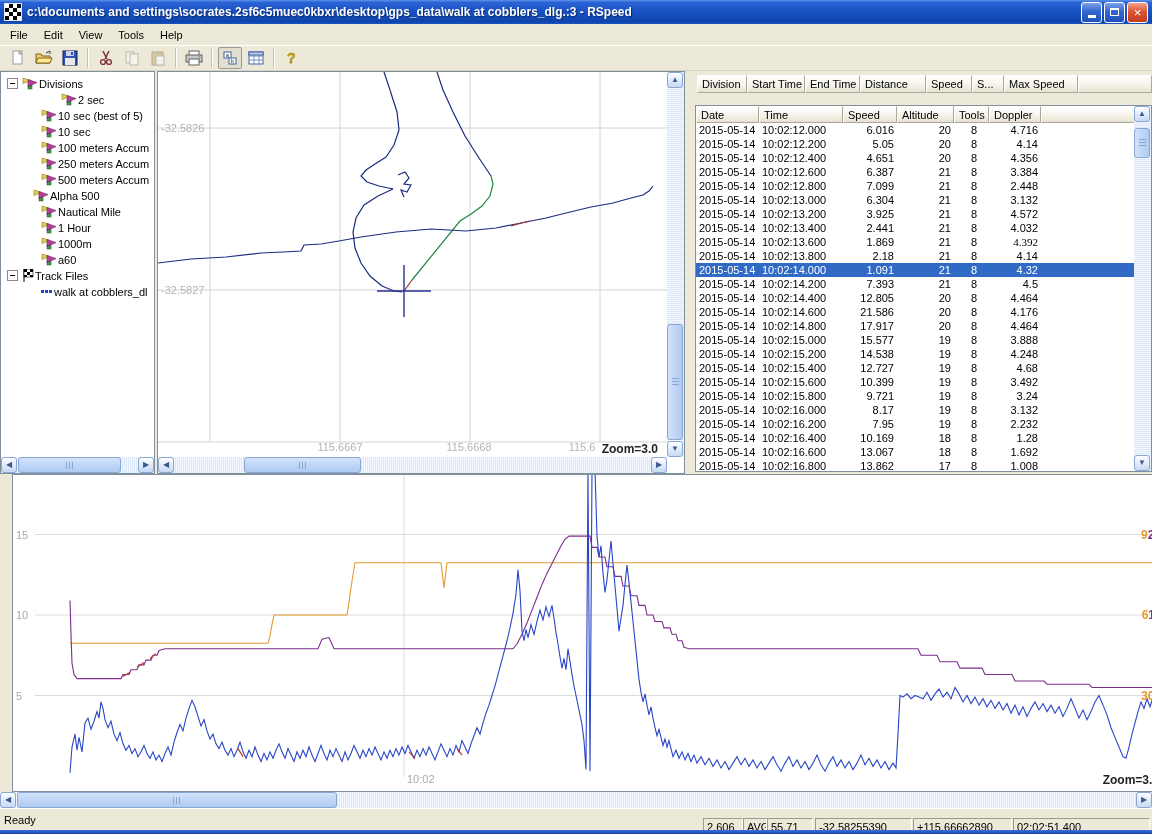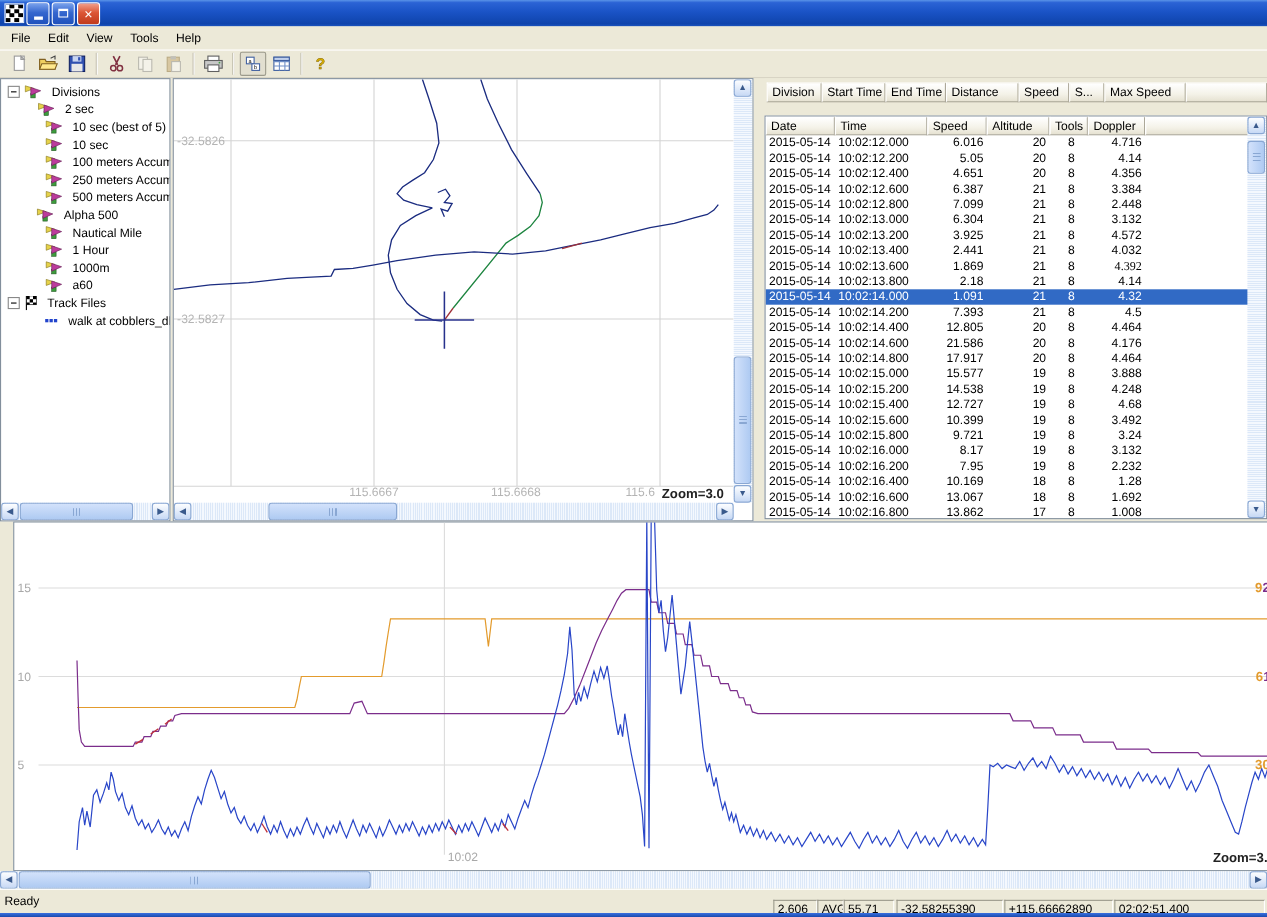--- a/index.html
+++ b/index.html
@@ -20,21 +20,21 @@
   .tbtn{width:24px;height:22px;display:flex;align-items:center;justify-content:center;margin:0 1px;box-sizing:border-box}
   .tbtn.pressed{border:1px solid #9C9A8C;background:#E2DFD0;border-radius:2px}
   .tsep{width:1px;height:20px;background:#C6C2B2;border-right:1px solid #fff;margin:0 4px}
   
   .panel{position:absolute;background:#fff;border:1px solid #828F9C;box-sizing:border-box}
   #tree-panel{left:0;top:71px;width:155px;height:403px;overflow:hidden}
   #map-panel{left:157px;top:71px;width:528px;height:403px;overflow:hidden}
   #right-panel{position:absolute;left:695px;top:71px;width:457px;height:403px;background:#ECE9D8}
   #chart-panel{left:12px;top:474px;width:1152px;height:318px}
   .tree-row{height:16px;display:flex;align-items:center;white-space:nowrap;padding-top:1px;box-sizing:border-box}
-  .tree-label{margin-left:8px}
+  .tree-label{margin-left:0}
   .exp{width:9px;height:9px;border:1px solid #888;background:#fff;display:inline-flex;align-items:center;justify-content:center;margin:0 4px 0 0;flex:0 0 auto}
   .exp::after{content:"";width:5px;height:1px;background:#000}
   
   .hcell{background:linear-gradient(180deg,#FFFFFF,#F4F2E8 60%,#E6E2D2);border:1px solid;border-color:#FFFFFF #ACA899 #ACA899 #FFFFFF;box-sizing:border-box;padding:2px 4px;height:18px;overflow:hidden;white-space:nowrap;flex:0 0 auto}
   .hrow{display:flex}
   .trow{display:flex;height:14px;line-height:14px;white-space:nowrap}
   .trow.selected{background:#316AC5;color:#fff}
   .tcell{overflow:hidden;box-sizing:border-box;padding:0 3px;flex:0 0 auto}
   .num{text-align:right}
   
@@ -50,20 +50,21 @@
   .status{position:absolute;left:0;top:808px;width:1152px;height:22px;background:#ECE9D8;border-top:1px solid #fff}
   .scell{position:absolute;top:9px;height:28px;border:1px solid;border-color:#9C9A8C #FFFFFF #FFFFFF #9C9A8C;padding:2px 3px;box-sizing:border-box;overflow:hidden;white-space:nowrap}
   .bluebar{position:absolute;left:0;top:830px;width:1152px;height:4px;background:linear-gradient(180deg,#3A70E0,#1646A8)}
   svg{display:block}
 </style>
 </head>
 <body>
 
 <div class="titlebar">
   <span class="appicon"></span>
+  <span class="title-text">c:\documents and settings\socrates.2sf6c5muec0kbxr\desktop\gps_data\walk at cobblers_dlg.:3 - RSpeed</span>
   <span class="winbtn min">
       <span class="min-glyph"></span>
     </span>
   <span class="winbtn rest">
       <span class="rest-glyph"></span>
     </span>
   <span class="winbtn close">
       <span>×</span>
     </span>
 </div>
@@ -158,21 +159,21 @@
         <span class="exp"></span>
         <span style="display: inline-flex;">
           <svg width="17" height="13" viewBox="0 0 17 13">
             <path d="M1 1 L9 3.5 L1 6.5 Z" fill="#E6D24A" stroke="#8a7a20" stroke-width="0.6"></path>
             <rect x="6" y="8" width="4" height="4" fill="#3C9C3C" stroke="#205020" stroke-width="0.5"></rect>
             <path d="M6 2.5 L15 5.5 L6 9.5 Z" fill="#BC3C9C" stroke="#6a2058" stroke-width="0.6"></path>
           </svg>
         </span>
         <span class="tree-label">Divisions</span>
       </div>
-      <div class="tree-row" style="padding-left: 33px;">
+      <div class="tree-row" style="padding-left: 60px;">
         <span style="display: inline-flex;">
           <svg width="17" height="13" viewBox="0 0 17 13">
             <path d="M1 1 L9 3.5 L1 6.5 Z" fill="#E6D24A" stroke="#8a7a20" stroke-width="0.6"></path>
             <rect x="6" y="8" width="4" height="4" fill="#3C9C3C" stroke="#205020" stroke-width="0.5"></rect>
             <path d="M6 2.5 L15 5.5 L6 9.5 Z" fill="#BC3C9C" stroke="#6a2058" stroke-width="0.6"></path>
           </svg>
         </span>
         <span class="tree-label">2 sec</span>
       </div>
       <div class="tree-row" style="padding-left: 40px;">

